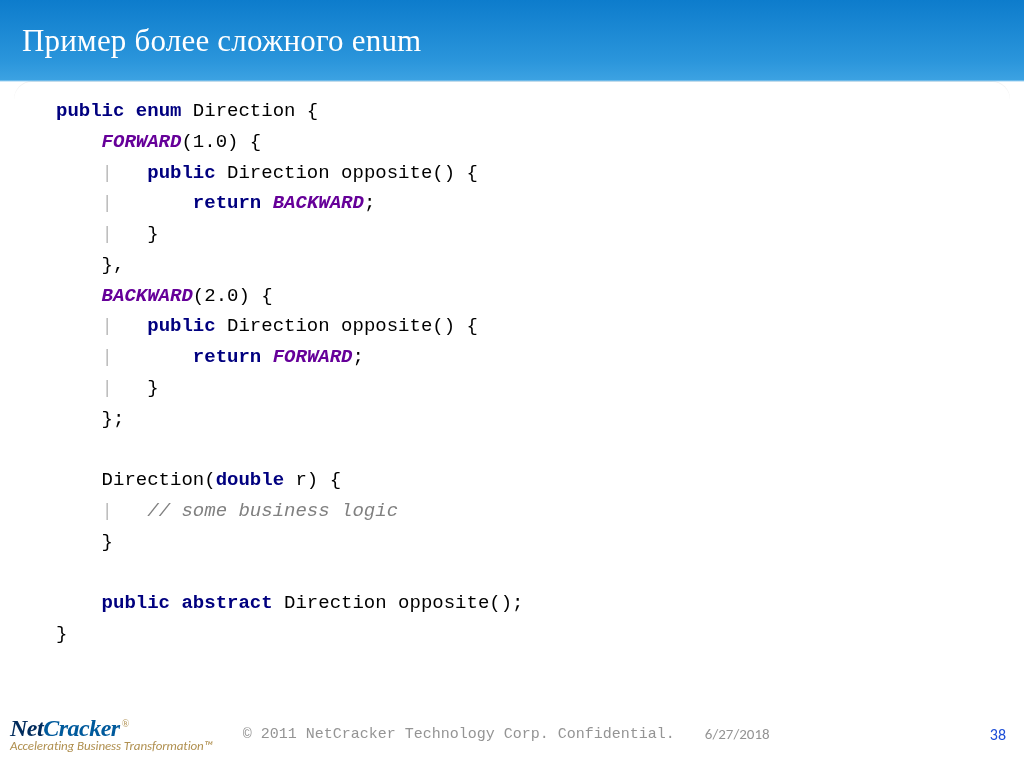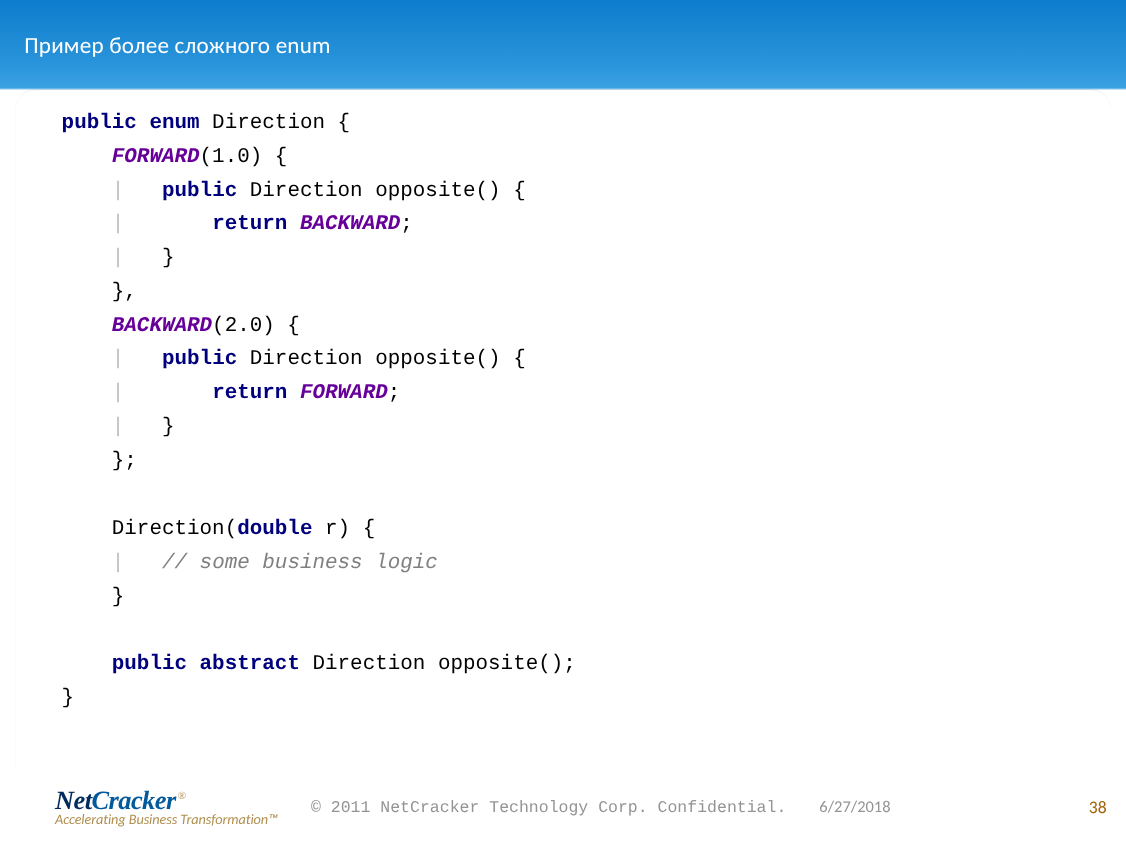--- a/index.html
+++ b/index.html
@@ -18,23 +18,24 @@
     position: relative;
   }
   .title-bar {
     height: 82px;
     display: flex;
     align-items: center;
     padding-left: 22px;
   }
   .title-text {
     color: #fff;
-    font-size: 21px;
+    font-size: 31px;
     font-weight: 300;
     letter-spacing: 0.2px;
+    font-family: Liberation Serif, serif;
   }
   .content-panel {
     position: absolute;
     top: 82px;
     left: 14px;
     right: 14px;
     bottom: 66px;
     background: #fff;
     border-top-left-radius: 18px;
     border-top-right-radius: 18px;
@@ -65,21 +66,20 @@
     background: #fff;
     display: flex;
     align-items: center;
     padding: 0 18px 4px 10px;
   }
   .logo {
     display: flex;
     flex-direction: column;
     line-height: 1;
     margin-right: 30px;
-    margin-left: 40px;
   }
   .logo-top {
     font-family: Georgia, "Times New Roman", serif;
     font-style: italic;
     font-weight: bold;
     font-size: 24px;
     letter-spacing: -0.5px;
   }
   .logo-net { color: #002b5c; }
   .logo-cracker { color: #005a9c; }
@@ -104,21 +104,21 @@
     font-family: Liberation Mono, monospace;
   }
   .footer-date {
     color: #949494;
     font-size: 15px;
     margin-left: 30px;
     text-align: center;
   }
   .footer-page {
     margin-left: auto;
-    color: #a16207;
+    color: #1d4ed8;
     font-size: 16px;
   }
 </style>
 </head>
 <body>
 
 <div class="slide">
 
   <div class="title-bar">
     <div class="title-text">Пример более сложного enum</div>

